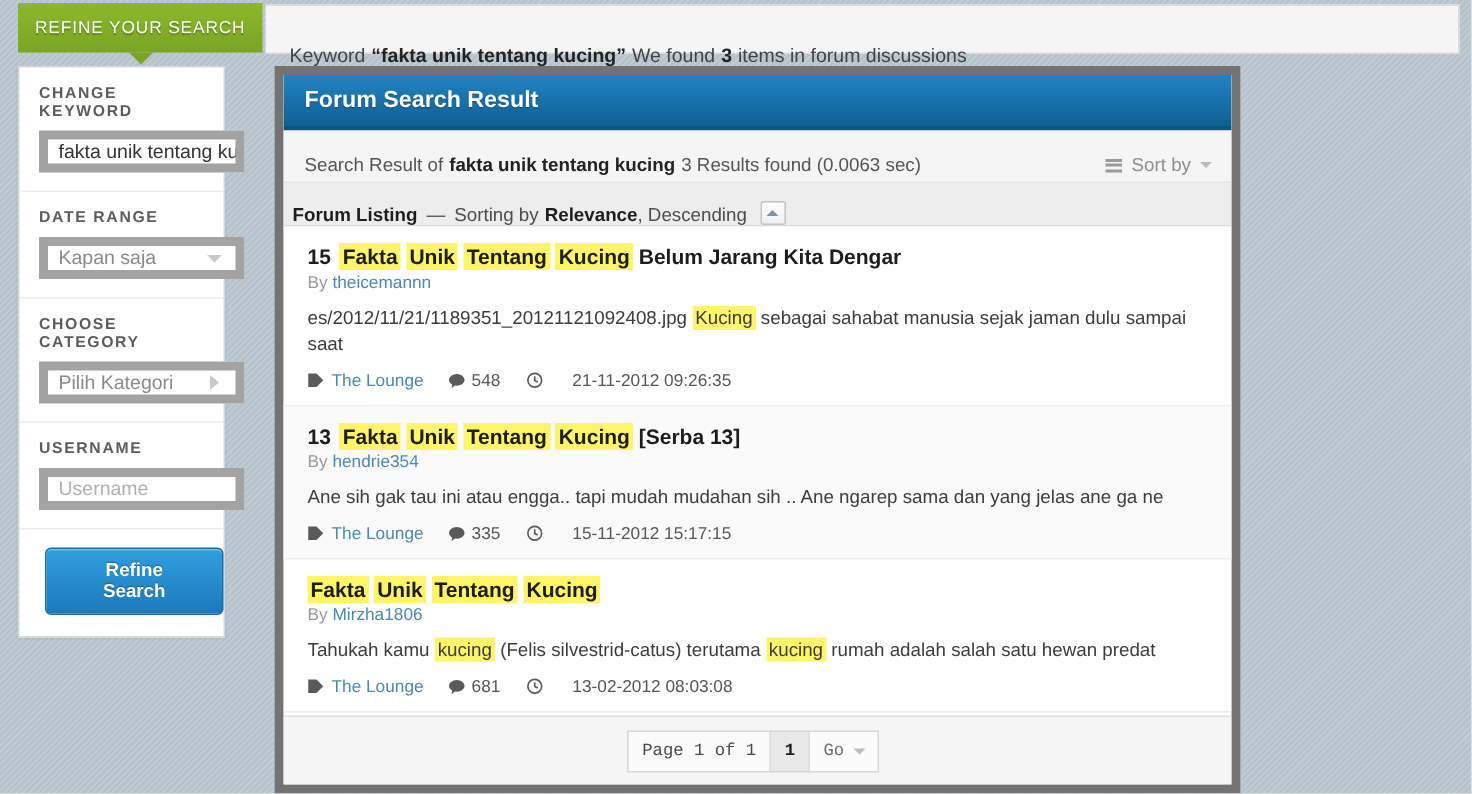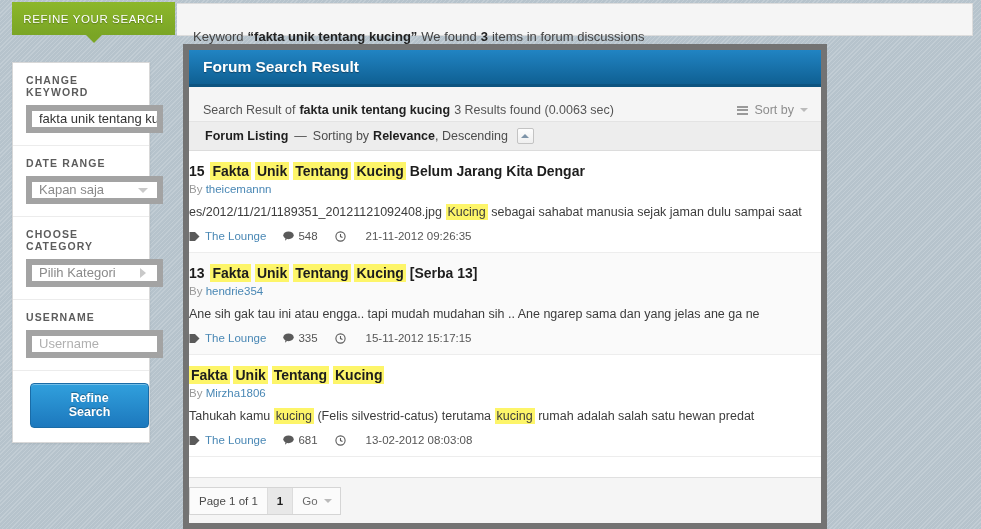--- a/index.html
+++ b/index.html
@@ -72,21 +72,21 @@
     color: #444;
     white-space: nowrap;
   }
   .keyword-bar .kw-quoted { font-weight: bold; color: #222; }
   .keyword-bar .kw-count { font-weight: bold; color: #222; }
   .keyword-bar span { margin-right: 4px; margin-top: 33px; }
 
   
   .sidebar {
     position: absolute;
-    left: 12px; top: 62px;
+    left: 12px; top: 44px;
     width: 138px;
     background: #ffffff;
     border: 1px solid #d8d8d8;
     box-shadow: 0 1px 2px rgba(0,0,0,0.08);
     padding: 0 0 6px 0;
   }
   .filter-group {
     padding: 11px 13px 12px 13px;
     border-bottom: 1px solid #ececec;
   }
@@ -213,22 +213,22 @@
     border-left: 4px solid transparent;
     border-right: 4px solid transparent;
     border-top: 4px solid #bbbbbb;
   }
 
   .listing-bar {
     height: 29px;
     background: #ededed;
     border-bottom: 1px solid #dcdcdc;
     display: flex;
-    align-items: center;
-    padding-left: 16px;
+    align-items: flex-end;
+    padding-left: 6px;
     font-size: 12.5px;
     color: #4d4d4d;
   }
   .listing-bar .lb-title { font-weight: bold; color: #1e1e1e; }
   .listing-bar .lb-sortfield { font-weight: bold; color: #1e1e1e; }
   .collapse-btn {
     margin-left: 9px;
     width: 17px; height: 16px;
     border: 1px solid #c3c3c3;
     background: linear-gradient(to bottom, #fdfdfd, #efefef);
@@ -241,21 +241,21 @@
   .collapse-btn .chev {
     width: 0; height: 0;
     border-left: 4px solid transparent;
     border-right: 4px solid transparent;
     border-bottom: 4px solid #7d93a8;
   }
 
   
   .results { background: #fff; }
   .result-item {
-    padding: 12px 16px 10px 0;
+    padding: 12px 16px 10px 16px;
     border-bottom: 1px solid #ededed;
   }
   .result-item:nth-child(even) { background: #fafafa; }
 
   .res-title {
     font-size: 14px;
     font-weight: bold;
     color: #1d1d1d;
     line-height: 1.25;
     margin-bottom: 2px;
@@ -315,22 +315,23 @@
   
   .panel-footer {
     position: absolute;
     left: 0; bottom: 0;
     width: 100%;
     height: 46px;
     background: #f5f5f5;
     border-top: 1px solid #e0e0e0;
     display: flex;
     align-items: center;
-    justify-content: flex-start;
+    justify-content: center;
     padding-right: 6px;
+    font-family: Liberation Mono, monospace;
   }
   .pager {
     display: flex;
     align-items: center;
     height: 28px;
     border: 1px solid #d5d5d5;
     background: #fbfbfb;
   }
   .pager .pg-label {
     padding: 0 9px;

